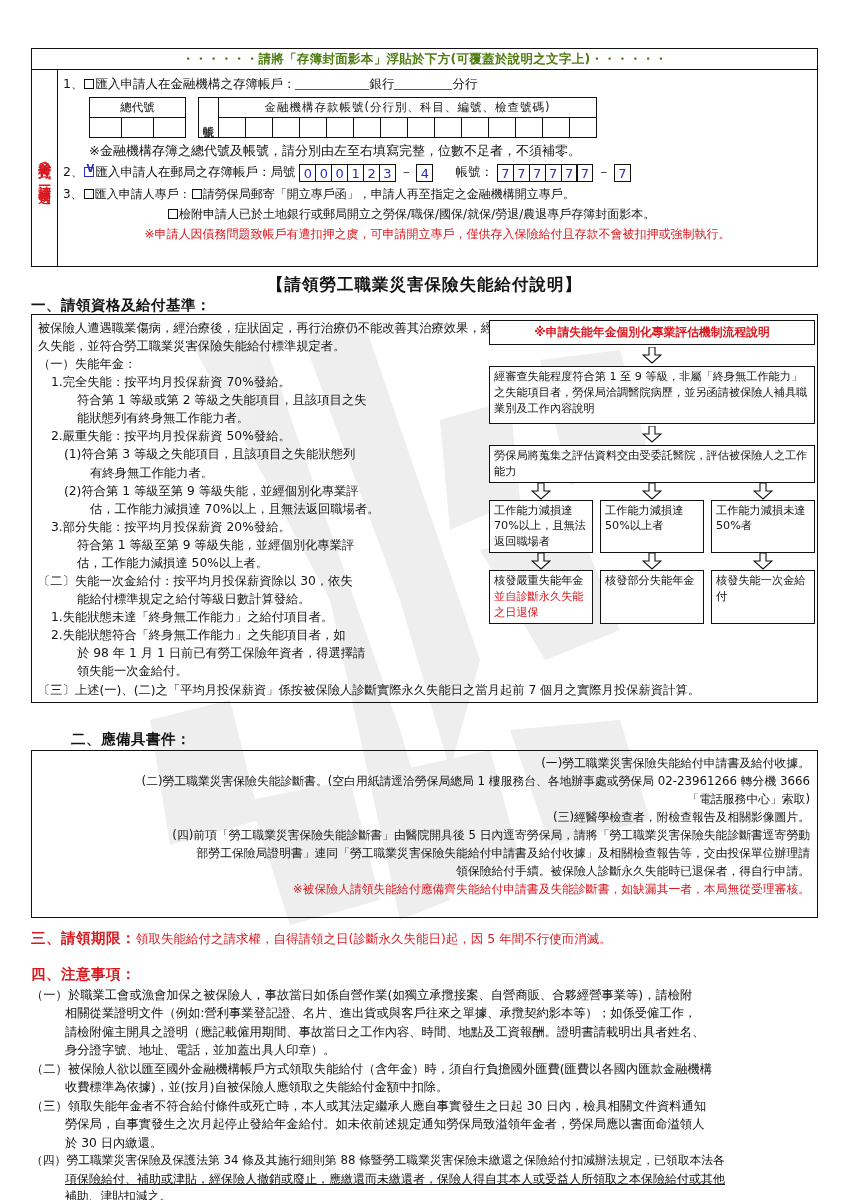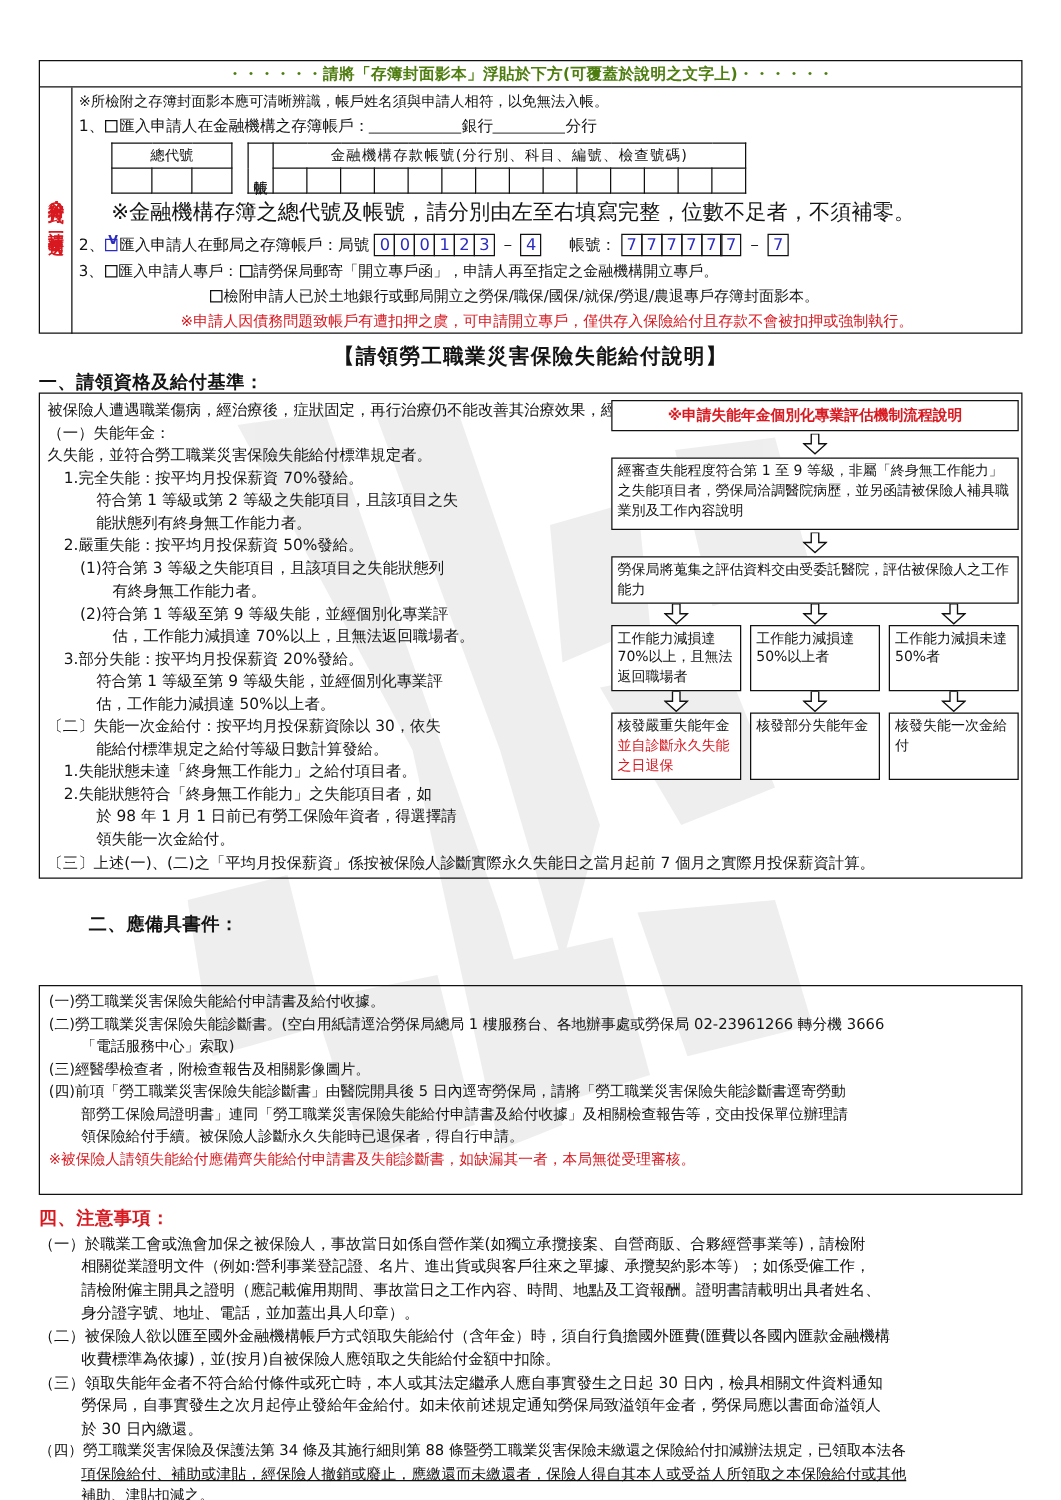--- a/index.html
+++ b/index.html
@@ -60,21 +60,21 @@
   
   .bank-wrap{display:flex;align-items:flex-start;margin:3px 0 0 26px;}
   .tbl{border-collapse:collapse;}
   .tbl td{border:1.1px solid #111;font-size:11.5px;text-align:center;padding:0;}
   .t1 .hdr{height:19px;}
   .t1 .cell{height:19px;width:31px;}
   .t2 .side{width:19px;font-size:11.5px;line-height:1.05;}
   .t2 .hdr{height:19px;padding:0 3px;letter-spacing:1px;white-space:nowrap;}
   .t2 .cell{height:19px;width:26px;}
 
-  .note2{margin:3px 0 0 26px;font-size:17px;}
+  .note2{margin:3px 0 0 26px;font-size:13px;}
 
   .postal{margin-top:3px;font-size:12.5px;white-space:nowrap;}
   .dbox{
     display:inline-block;width:17px;height:18px;border:1.1px solid #111;
     text-align:center;font-size:13px;line-height:18px;color:#2b2bbf;
     vertical-align:middle;margin:0;box-sizing:border-box;
   }
   .dgrp{display:inline-flex;vertical-align:middle;}
   .dgrp .dbox{margin-left:-1.1px;}
   .dgrp .dbox:first-child{margin-left:0;}
@@ -117,22 +117,22 @@
   }
   .arrow{display:flex;justify-content:center;margin:2px 0;}
   .arrow svg{display:block;}
   .frow{display:flex;gap:7px;}
   .frow > div{flex:1;}
   .f3arrows{display:flex;gap:7px;}
   .f3arrows > div{flex:1;display:flex;justify-content:center;}
 
   
   .sec2{
-    position:absolute;left:31px;top:788px;width:787px;height:168px;
-    border:1.1px solid #111;box-sizing:border-box;padding:4px 7px;
+    position:absolute;left:31px;top:750px;width:787px;height:168px;
+    border:1.1px solid #111;box-sizing:border-box;padding:4px 7px;text-align:right;
   }
   .s2text{font-size:11.8px;line-height:1.52;}
   .s2text p{margin:0;}
   .h2i{padding-left:26px;text-indent:-26px;}
   .h2i2{padding-left:26px;}
 
   
   .sec3{position:absolute;left:31px;top:929px;width:790px;font-size:13.5px;}
   .sec3 .lbl{font-weight:bold;color:#d81920;font-size:14.5px;letter-spacing:.5px;}
   .sec3 .bdy{color:#d81920;font-size:12.5px;}
@@ -165,21 +165,20 @@
     </svg>
   </div>
 
   <div class="pay-box layer">
     <div class="pay-head">・・・・・・請將「存簿封面影本」浮貼於下方(可覆蓋於說明之文字上)・・・・・・</div>
     <div class="pay-body">
       <div class="vlabel">
         <span>給付方式（※請擇一勾選）</span>
       </div>
       <div class="pay-main">
-        <div class="note-line">※所檢附之存簿封面影本應可清晰辨識，帳戶姓名須與申請人相符，以免無法入帳。</div>
 
         <div class="row1">
           <span>1、</span><span class="cb"></span><span>匯入申請人在金融機構之存簿帳戶：</span><span class="ul"></span><span>銀行</span><span class="ul sm"></span><span>分行</span>
         </div>
 
         <div class="bank-wrap">
           <table class="tbl t1">
             <tbody>
                 <tr>
                   <td class="hdr" colspan="3">總代號</td>
@@ -254,22 +253,22 @@
     </div>
   </div>
 
   <div class="doc-title layer">【請領勞工職業災害保險失能給付說明】</div>
 
   <div class="sec-h layer" style="left:31px;top:296px;">一、請領資格及給付基準：</div>
 
   <div class="sec1 layer">
     <div class="s1text">
       <p class="ind1" style="width:780px;">被保險人遭遇職業傷病，經治療後，症狀固定，再行治療仍不能改善其治療效果，經全民健康保險特約醫院或診所診斷為永</p>
+      <p class="ind1">久失能，並符合勞工職業災害保險失能給付標準規定者。</p>
       <p class="ind1">（一）失能年金：</p>
-      <p class="ind1">久失能，並符合勞工職業災害保險失能給付標準規定者。</p>
       <p class="ind2">1.完全失能：按平均月投保薪資 70%發給。</p>
       <p class="ind3">符合第 1 等級或第 2 等級之失能項目，且該項目之失</p>
       <p class="ind3">能狀態列有終身無工作能力者。</p>
       <p class="ind2">2.嚴重失能：按平均月投保薪資 50%發給。</p>
       <p class="ind4">(1)符合第 3 等級之失能項目，且該項目之失能狀態列</p>
       <p class="ind5">有終身無工作能力者。</p>
       <p class="ind4">(2)符合第 1 等級至第 9 等級失能，並經個別化專業評</p>
       <p class="ind5">估，工作能力減損達 70%以上，且無法返回職場者。</p>
       <p class="ind2">3.部分失能：按平均月投保薪資 20%發給。</p>
       <p class="ind3">符合第 1 等級至第 9 等級失能，並經個別化專業評</p>
@@ -360,20 +359,23 @@
       <p class="h2i">(二)勞工職業災害保險失能診斷書。(空白用紙請逕洽勞保局總局 1 樓服務台、各地辦事處或勞保局 02-23961266 轉分機 3666</p>
       <p class="h2i2">「電話服務中心」索取)</p>
       <p class="h2i">(三)經醫學檢查者，附檢查報告及相關影像圖片。</p>
       <p class="h2i">(四)前項「勞工職業災害保險失能診斷書」由醫院開具後 5 日內逕寄勞保局，請將「勞工職業災害保險失能診斷書逕寄勞動</p>
       <p class="h2i2">部勞工保險局證明書」連同「勞工職業災害保險失能給付申請書及給付收據」及相關檢查報告等，交由投保單位辦理請</p>
       <p class="h2i2">領保險給付手續。被保險人診斷永久失能時已退保者，得自行申請。</p>
       <p class="red" style="margin-top:1px;">※被保險人請領失能給付應備齊失能給付申請書及失能診斷書，如缺漏其一者，本局無從受理審核。</p>
     </div>
   </div>
 
+  <div class="sec3 layer">
+    <span class="lbl">三、請領期限：</span><span class="bdy">領取失能給付之請求權，自得請領之日(診斷永久失能日)起，因 5 年間不行使而消滅。</span>
+  </div>
 
   <div class="sec4 layer">
     <div class="s4h">四、注意事項：</div>
     <div class="s4text">
       <p>（一）於職業工會或漁會加保之被保險人，事故當日如係自營作業(如獨立承攬接案、自營商販、合夥經營事業等)，請檢附</p>
       <p class="cont" style="padding-left:34px;">相關從業證明文件（例如:營利事業登記證、名片、進出貨或與客戶往來之單據、承攬契約影本等）；如係受僱工作，</p>
       <p class="cont" style="padding-left:34px;">請檢附僱主開具之證明（應記載僱用期間、事故當日之工作內容、時間、地點及工資報酬。證明書請載明出具者姓名、</p>
       <p class="cont" style="padding-left:34px;">身分證字號、地址、電話，並加蓋出具人印章）。</p>
       <p>（二）被保險人欲以匯至國外金融機構帳戶方式領取失能給付（含年金）時，須自行負擔國外匯費(匯費以各國內匯款金融機構</p>
       <p class="cont" style="padding-left:34px;">收費標準為依據)，並(按月)自被保險人應領取之失能給付金額中扣除。</p>

